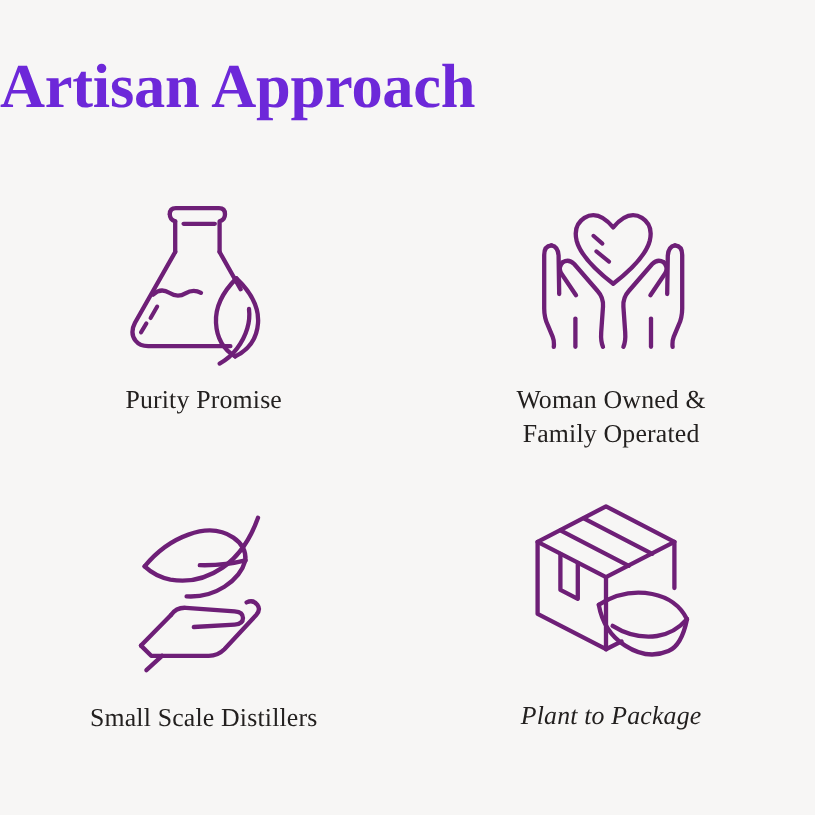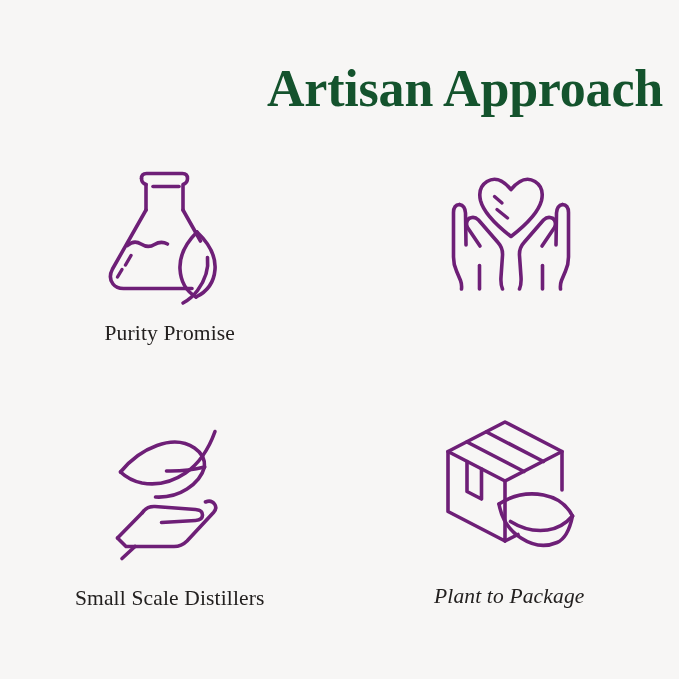--- a/index.html
+++ b/index.html
@@ -20,33 +20,33 @@
     width: 679px;
     height: 679px;
     background: #f7f6f5;
     box-sizing: border-box;
     display: flex;
     flex-direction: column;
     align-items: center;
   }
 
   .page-title {
-    margin: 16px;
+    margin: 0;
     padding: 0;
     position: absolute;
     top: 47px;
     left: 0;
     right: 0;
-    text-align: right;
+    text-align: left;
     font-family: "Liberation Serif", "DejaVu Serif", serif;
     font-weight: bold;
     font-size: 52px;
     line-height: 1.0;
     letter-spacing: -0.2px;
-    color: #14532d;
+    color: #6d28d9;
     white-space: nowrap;
   }
 
   .features-grid {
     position: absolute;
     top: 152px;
     left: 0;
     width: 679px;
     height: 490px;
     display: grid;
@@ -164,20 +164,22 @@
 
           <path class="ico-stroke" d="M43.5 107.5 L43.5 131"></path>
 
           <path class="ico-stroke" d="M126.5 46.5 Q132.5 47 132.5 54.5 L132.5 99 Q132.5 106.5 129.5 113 L125.5 122.5 Q124 126.5 124.5 131"></path>
           <path class="ico-stroke" d="M126.5 46.5 Q121 47.5 120.5 55 L120 87"></path>
           <path class="ico-stroke" d="M117 60.5 Q112 57.5 107.5 62 L88 84.5 Q83 90 83.5 97.5 L85 119 Q85.5 126.5 83.5 131"></path>
           <path class="ico-stroke" d="M117 60.5 Q121 64.5 118.5 69.5 L106 88"></path>
           <path class="ico-stroke" d="M106.5 107.5 L106.5 131"></path>
         </svg>
       </div>
+      <div class="feature-label">Woman Owned &amp;
+Family Operated</div>
     </div>
 
     <div class="feature cell-3">
       <div class="feature-icon">
         <svg viewBox="0 0 150 150" xmlns="http://www.w3.org/2000/svg" aria-hidden="true">
 
           <path class="ico-stroke" d="M120 14.5 Q110 42.5 90.5 56 Q70 70 47 66 Q34.5 63.5 25.5 55"></path>
 
           <path class="ico-stroke" d="M25.5 55 Q41 36 62 28.5 Q84 20.5 99.5 31 Q110.5 38.5 109.5 50"></path>
 

